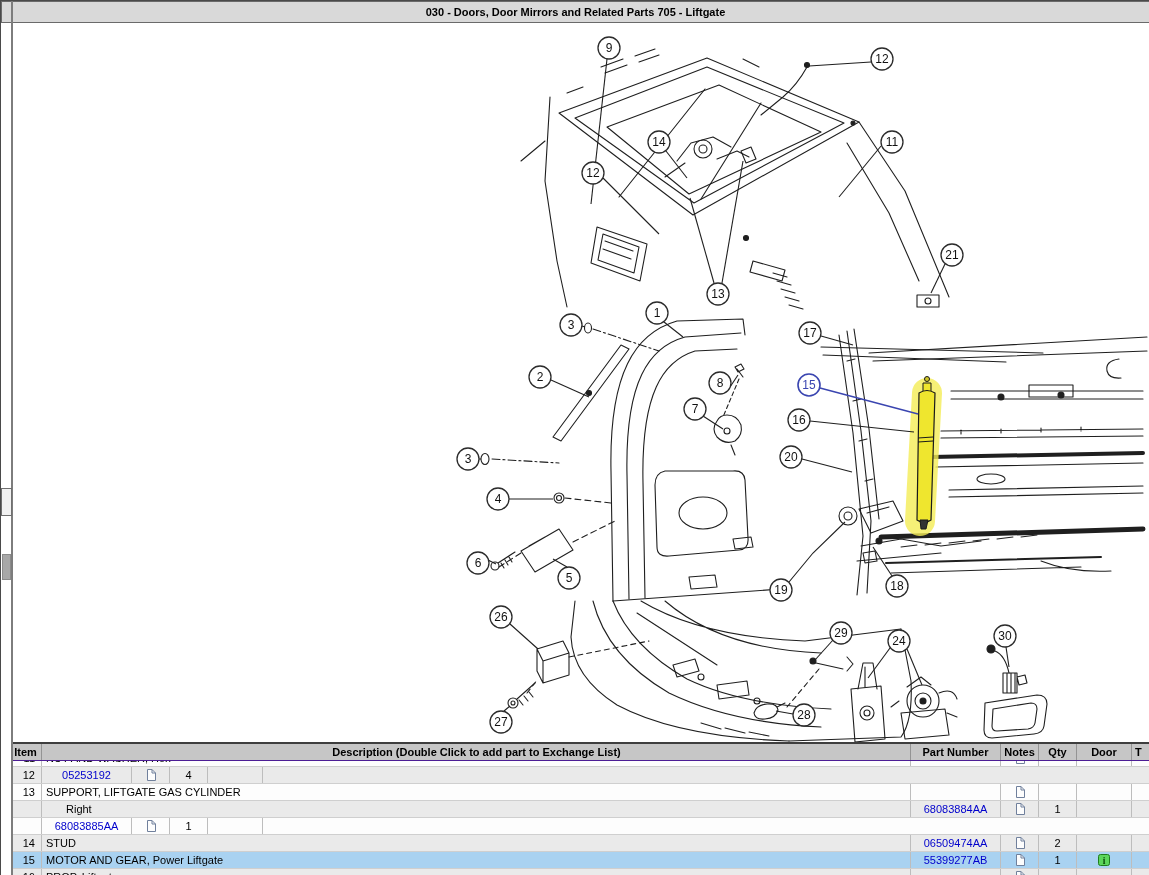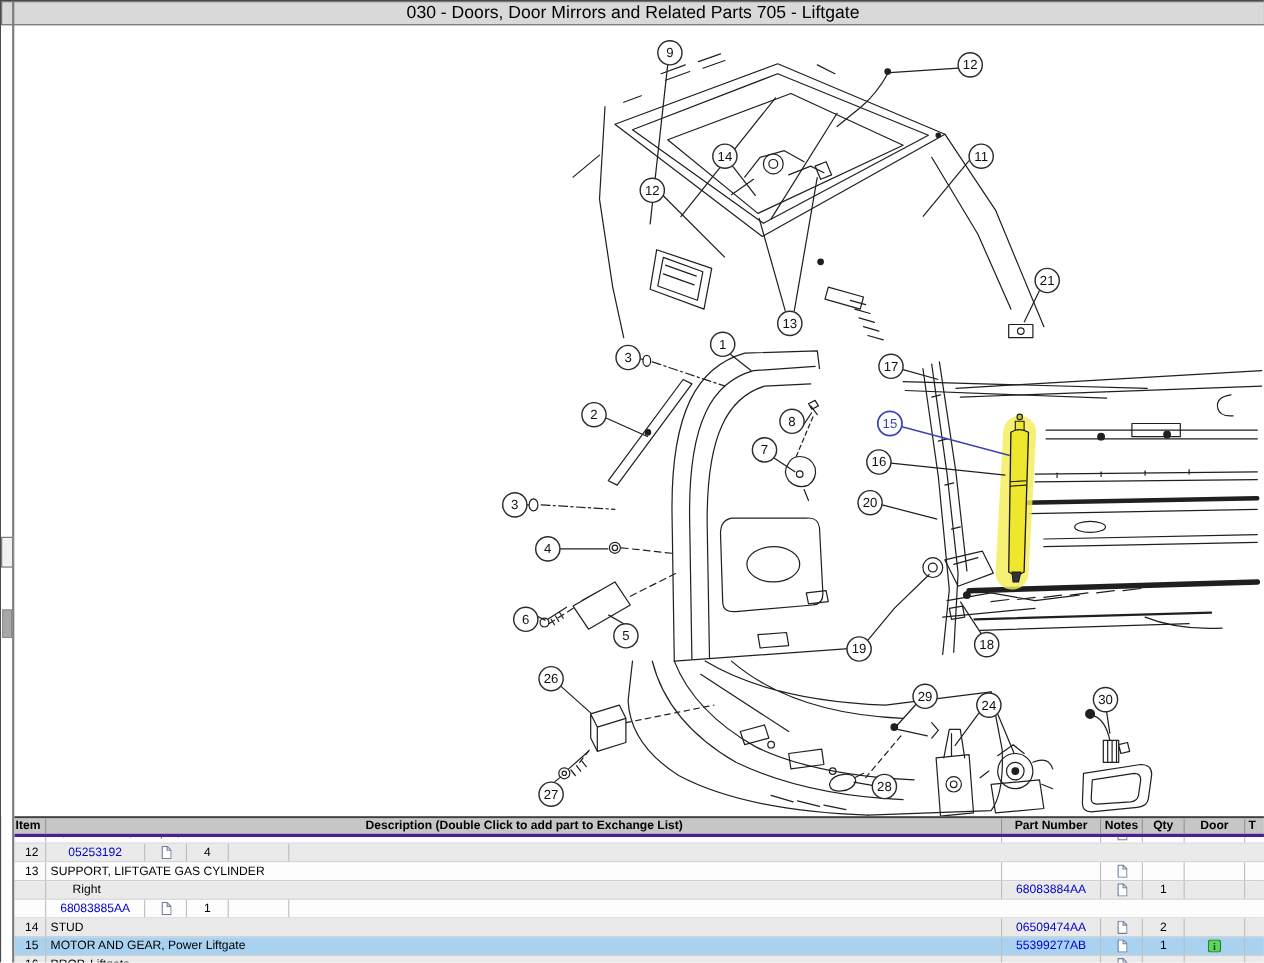--- a/index.html
+++ b/index.html
@@ -4,39 +4,39 @@
 <style>
   * { box-sizing: border-box; margin: 0; padding: 0; }
   html,body { width:1149px; height:875px; overflow:hidden; background:#fff;
     font-family:"Liberation Sans", sans-serif; color:#000; }
   .page { position:relative; width:1149px; height:875px; border-left:1px solid #4a4a4a; border-top:1px solid #4a4a4a; }
 
   
   .title-bar { position:absolute; left:0; top:0; width:1149px; height:22px;
     background:#d9d9d9; border:1px solid #6a6a6a; display:flex; align-items:center;
     justify-content:center; z-index:20; }
-  .title-bar span { font-size:16px; font-weight:normal; }
+  .title-bar span { font-size:11px; font-weight:bold; }
 
   
   .panel-divider { position:absolute; left:10px; top:0; width:2px; height:875px;
     background:#7d7d7d; z-index:25; }
   .splitter-btn { position:absolute; left:0; top:487px; width:11px; height:28px;
     background:#f2f2f2; border:1px solid #6f6f6f; z-index:26; }
   .scroll-thumb { position:absolute; left:1px; top:553px; width:9px; height:26px;
     background:#a8a8a8; border:1px solid #8b8b8b; z-index:26; }
 
   
   .diagram-wrap { position:absolute; left:0; top:0; width:1149px; height:741px; background:#fff; }
   svg text.co { font-family:"Liberation Sans",sans-serif; }
 
   
   .parts-table { position:absolute; left:12px; top:741px; width:1137px; height:134px;
     border-top:2px solid #3e3e3e; background:#fff; font-size:11px; overflow:hidden; }
   .thead { display:flex; height:17px; background:#c6c6c6; font-weight:bold;
-    border-bottom:3px solid #4c1d95; }
+    border-bottom:1px solid #4c1d95; }
   .th { border-right:1px solid #949494; padding:1px 3px; white-space:nowrap; overflow:hidden;
     display:flex; align-items:center; justify-content:center; }
   .rows-viewport { overflow:hidden; height:117px; }
   .row { display:flex; height:17px; line-height:16px; border-bottom:1px solid #cfcfcf;
     background:#fdfdfd; }
   .row.alt { background:#eaeaea; }
   .row.hl  { background:#a9d2f1; }
   .row.clip-top { margin-top:-11px; }
   .td { border-right:1px solid #bdbdbd; padding:0 3px; white-space:nowrap; overflow:hidden; }
   .c-item  { width:29px; text-align:right; padding-right:6px; flex:none; }

